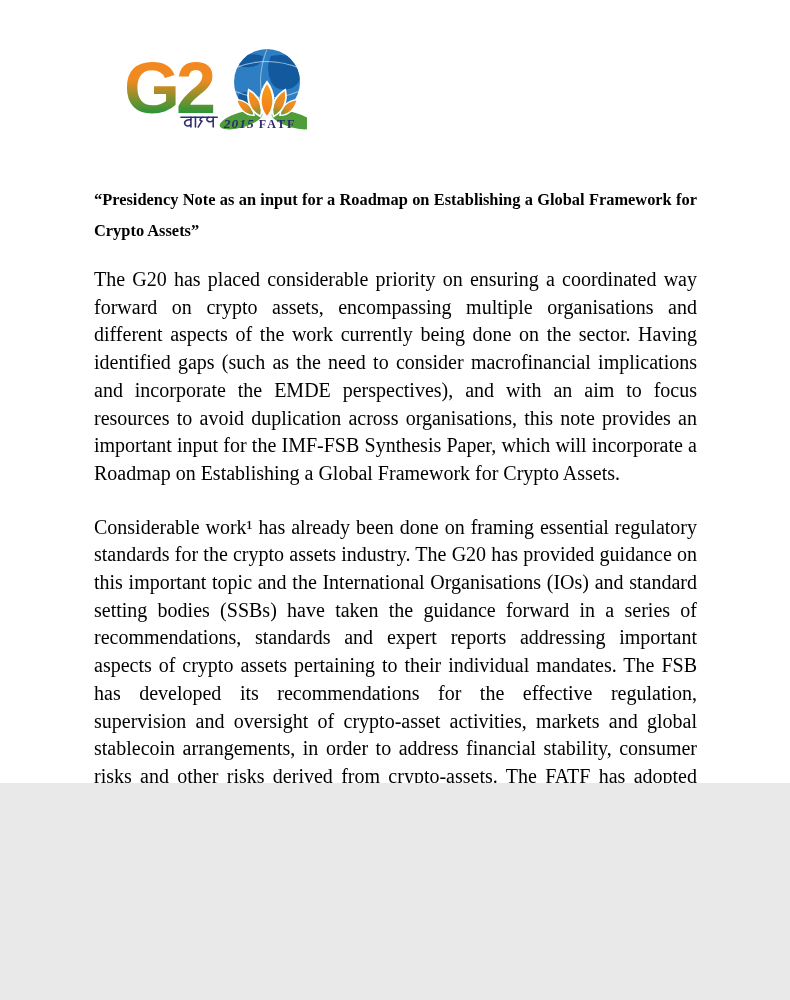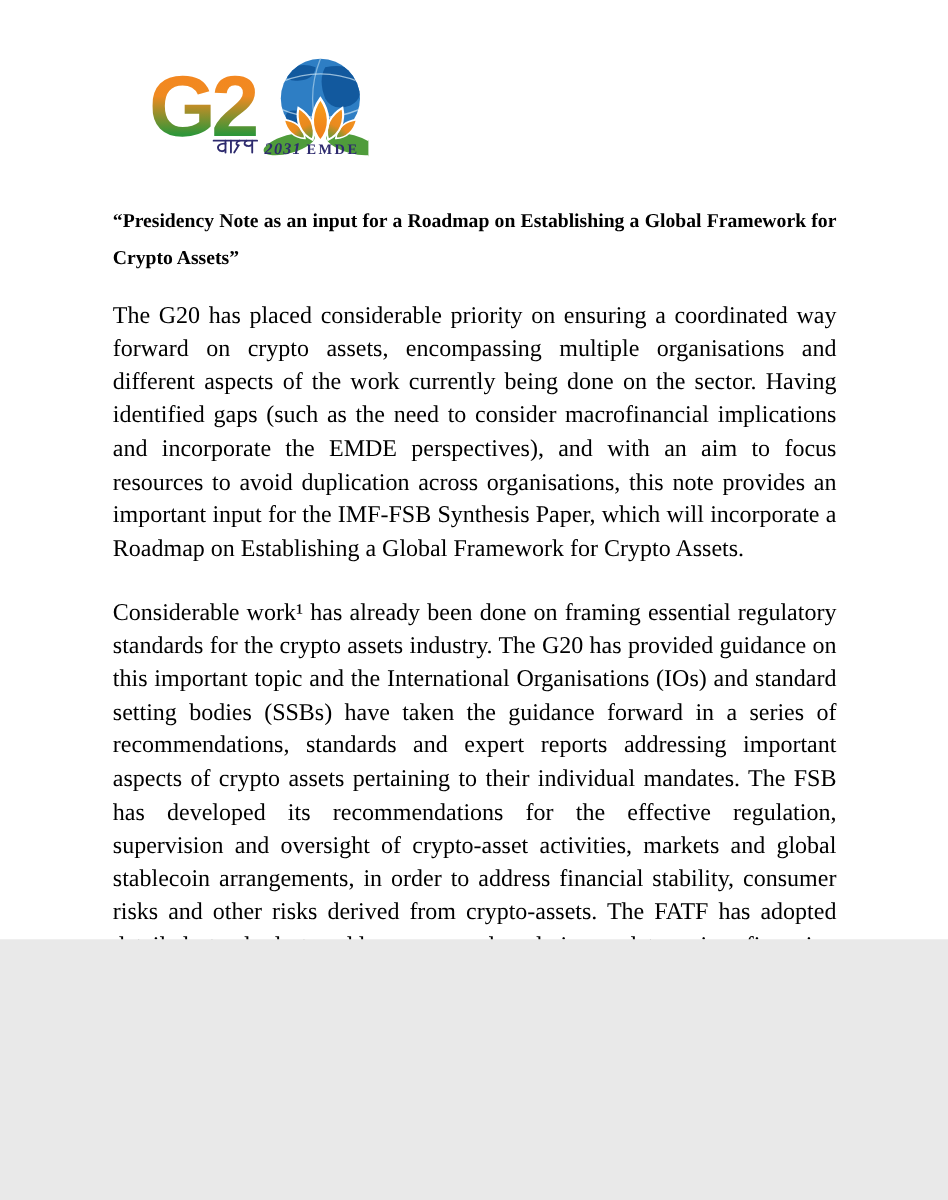--- a/index.html
+++ b/index.html
@@ -30,21 +30,21 @@
     font-style: italic; font-weight: bold;
     font-size: 13.5px; letter-spacing: 1px;
   }
   .tagline .india {
     font-family: "Liberation Serif", serif;
     font-size: 12px; font-weight: bold; letter-spacing: 2px;
   }
   .sr { position: absolute; width: 1px; height: 1px; overflow: hidden; clip-path: inset(50%); }
 
   
-  .content { position: absolute; left: 94px; top: 168px; width: 603px; }
+  .content { position: absolute; left: 94px; top: 184px; width: 603px; }
   .title {
     font-size: 16.4px; font-weight: bold;
     line-height: 31px;
     text-align: justify;
     margin: 0 0 20px 0;
   }
   .para {
     font-size: 20px;
     line-height: 27.7px;
     text-align: justify;
@@ -126,22 +126,22 @@
           <path d="M12 3.2 V14"></path>
           <path d="M12 6 C7 5.5 4 8 5.5 11 C6.8 13.3 10 13.4 11.6 11.6"></path>
           <path d="M17 3.2 V14"></path>
           <path d="M25 3.2 C21.5 4 21 7 24 7.5"></path>
           <path d="M24 7.5 L20 14"></path>
           <path d="M31.5 3.2 C28.8 4.4 28.8 7.2 31.5 7.8"></path>
           <path d="M31.5 7.8 C33.6 8.6 35.3 7.9 36.3 6.4"></path>
           <path d="M36.5 3.2 V14"></path>
         </g>
       </svg><span class="sr">भारत</span>
-      <span class="year">2031</span>
-      <span class="india">EMDE</span>
+      <span class="year">2015</span>
+      <span class="india">FATF</span>
     </div>
   </div>
 
   <div class="content">
     <h1 class="title">“Presidency Note as an input for a Roadmap on Establishing a Global Framework for Crypto Assets”</h1>
     <p class="para">The G20 has placed considerable priority on ensuring a coordinated way forward on crypto assets, encompassing multiple organisations and different aspects of the work currently being done on the sector. Having identified gaps (such as the need to consider macrofinancial implications and incorporate the EMDE perspectives), and with an aim to focus resources to avoid duplication across organisations, this note provides an important input for the IMF-FSB Synthesis Paper, which will incorporate a Roadmap on Establishing a Global Framework for Crypto Assets.</p>
     <p class="para">Considerable work¹ has already been done on framing essential regulatory standards for the crypto assets industry. The G20 has provided guidance on this important topic and the International Organisations (IOs) and standard setting bodies (SSBs) have taken the guidance forward in a series of recommendations, standards and expert reports addressing important aspects of crypto assets pertaining to their individual mandates.  The FSB has developed its recommendations for the effective regulation, supervision and oversight of crypto-asset activities, markets and global stablecoin arrangements, in order to address financial stability, consumer risks and other risks derived from crypto-assets. The FATF has adopted detailed standards to address money laundering and terrorism financing risk related to virtual assets and virtual asset service providers, and recently agreed on a roadmap to strengthen their implementation.² However, there is still need for coordination in consistent implementation of regulations and guidance put in place by different jurisdictions.  The FSB and (SSBs) have developed a shared workplan for 2023 and beyond. The FSB and SSB will use the workplan</p>
   </div>
 
 

